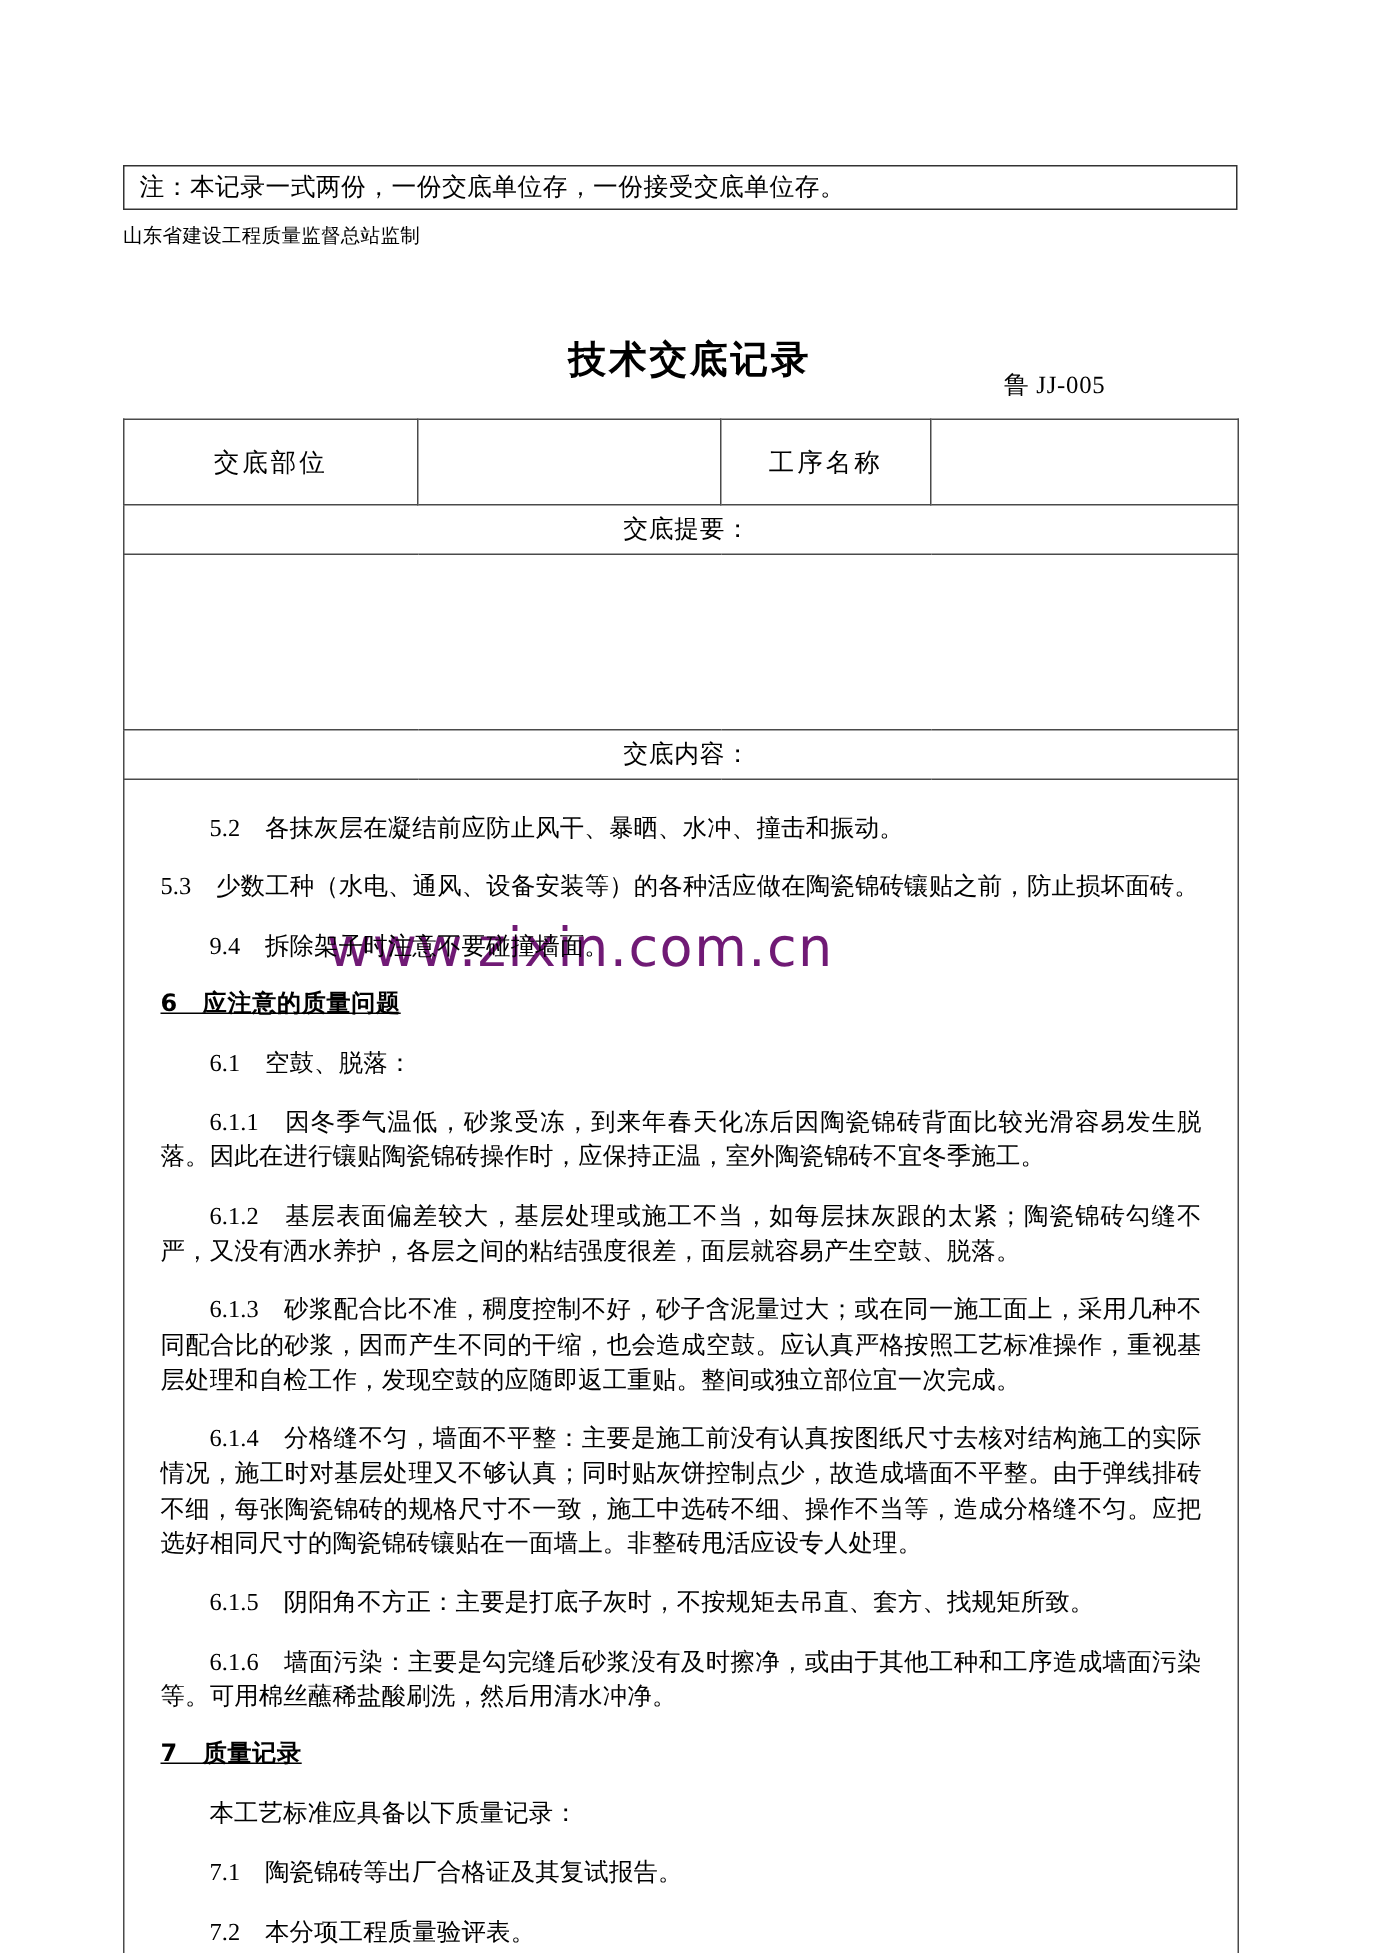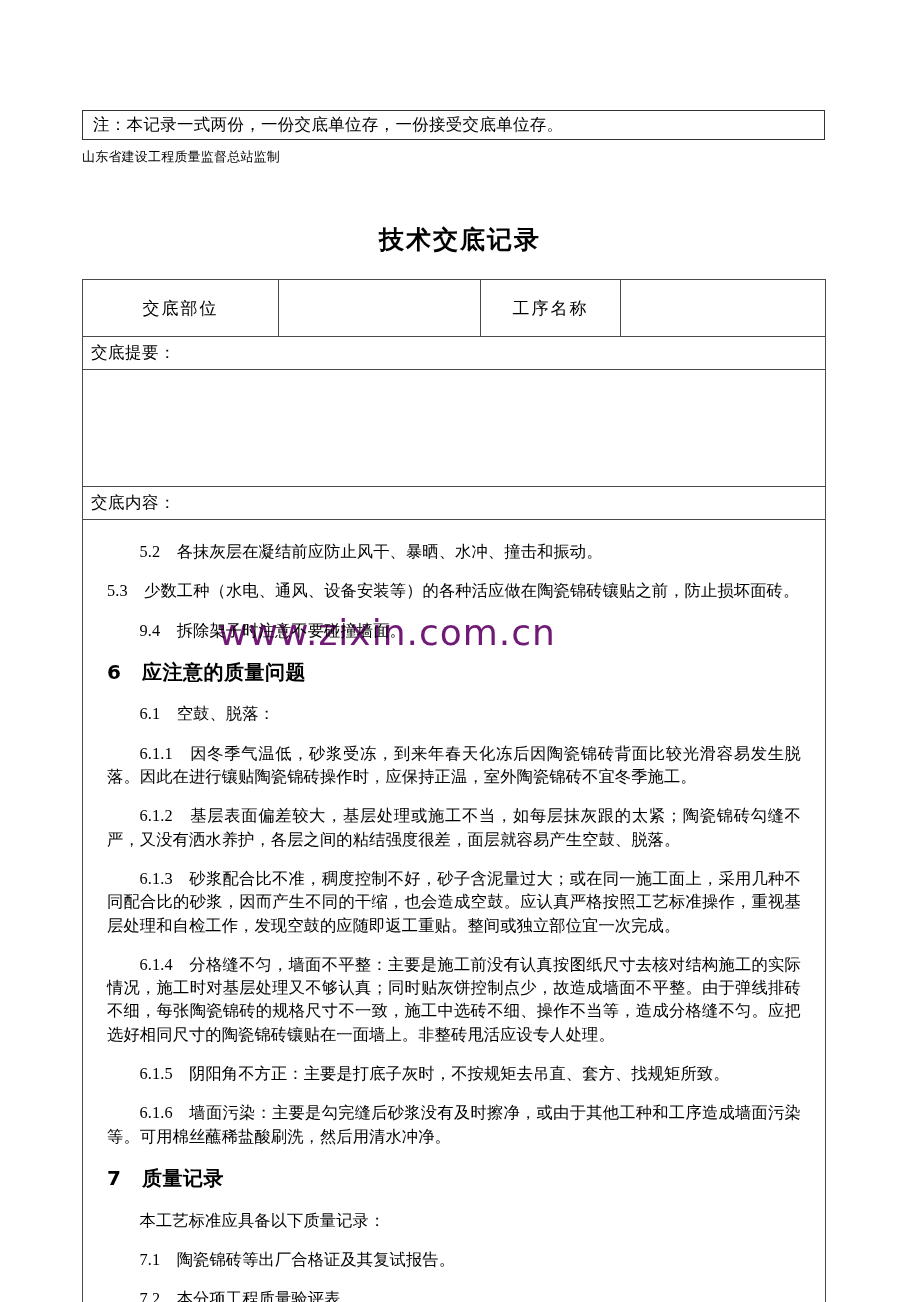--- a/index.html
+++ b/index.html
@@ -129,21 +129,21 @@
   .cell-value {
     letter-spacing: 1px;
   }
   .col-a { width: 196px; }
   .col-b { width: 202px; }
   .col-c { width: 140px; }
   .col-d { width: 205px; }
 
   .section-label {
     font-size: 16.5px;
-    text-align: left;
+    text-align: center;
     vertical-align: middle;
     height: 32px;
     padding-left: 8px !important;
     letter-spacing: 0.5px;
   }
   .section-blank {
     height: 116px;
   }
 
   
@@ -161,40 +161,42 @@
   }
   .content-body p {
     margin: 16px;
     padding: 0;
   }
   .p-indent-1 { text-indent: 2.0em; }
   .p-indent-0 { text-indent: 0em; }
   .p-heading {
     font-family: "DejaVu Sans", "Liberation Sans", sans-serif;
     font-weight: bold;
-    font-size: 20px;
+    font-size: 16px;
     text-indent: 0em;
     letter-spacing: 0.5px;
+    text-decoration: underline;
   }
 </style>
 </head>
 <body>
 
 <div class="page">
 
   <div class="watermark">www.zixin.com.cn</div>
 
   <div class="note-box">
     <span class="note-text">注：本记录一式两份，一份交底单位存，一份接受交底单位存。</span>
   </div>
 
   <div class="issuer">山东省建设工程质量监督总站监制</div>
 
   <div class="doc-title">技术交底记录</div>
 
+  <div class="form-code">鲁 JJ-005</div>
 
   <table class="main-table">
     <colgroup>
       <col class="col-a">
         <col class="col-b">
         <col class="col-c">
         <col class="col-d">
     </colgroup>
     <tbody>
       <tr>

